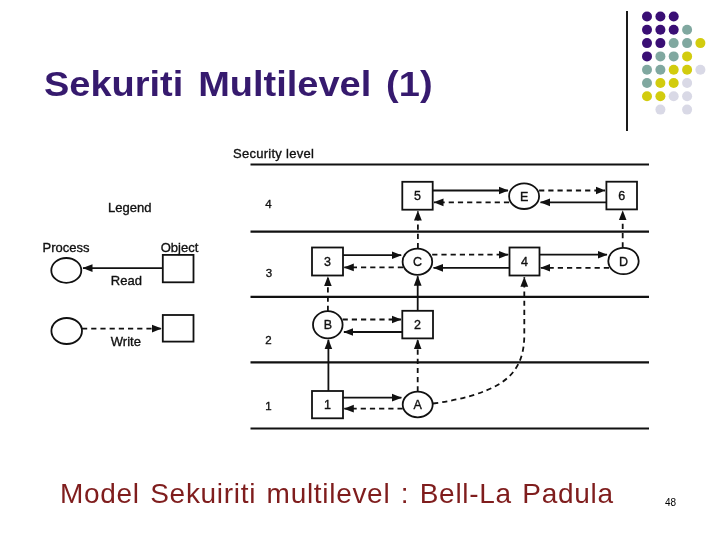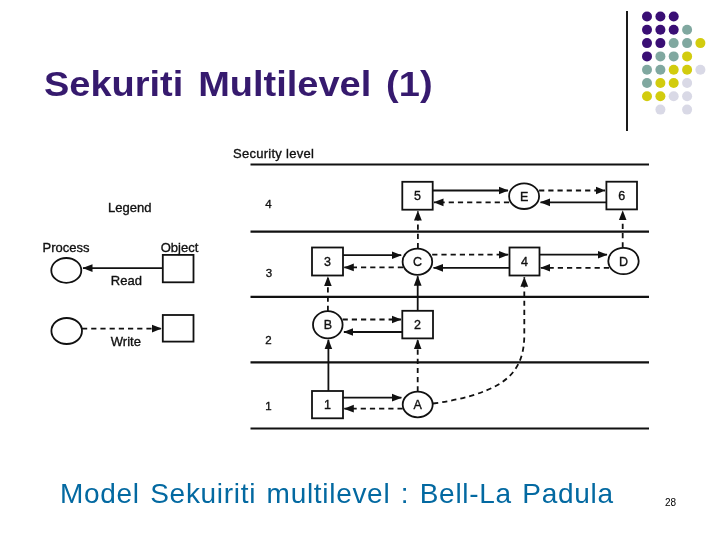--- a/index.html
+++ b/index.html
@@ -193,15 +193,15 @@
 
   <rect x="162.8" y="315" width="30.7" height="26.6"></rect>
 
   <line x1="82" y1="328.6" x2="161.2" y2="328.6" stroke-width="1.8" stroke-dasharray="5.2,4" marker-end="url(#ar)"></line>
 
   <text x="110.8" y="345.5" font-size="13" fill="#111" stroke="#111" stroke-width="0.35">Write</text>
 
   </g>
 </svg>
 
-<div class="abs" style="left:60px;top:478.4px;font-size:28px;color:#0369a1;letter-spacing:0.7px;word-spacing:2px;white-space:nowrap;">Model Sekuiriti multilevel : Bell-La Padula</div>
-
-<div class="abs" style="left:665px;top:497px;font-size:10px;color:#000;">28</div>
+<div class="abs" style="left:60px;top:478.4px;font-size:28px;color:#7f1d1d;letter-spacing:0.7px;word-spacing:2px;white-space:nowrap;">Model Sekuiriti multilevel : Bell-La Padula</div>
+
+<div class="abs" style="left:665px;top:497px;font-size:10px;color:#000;">48</div>
 
 </body></html>

